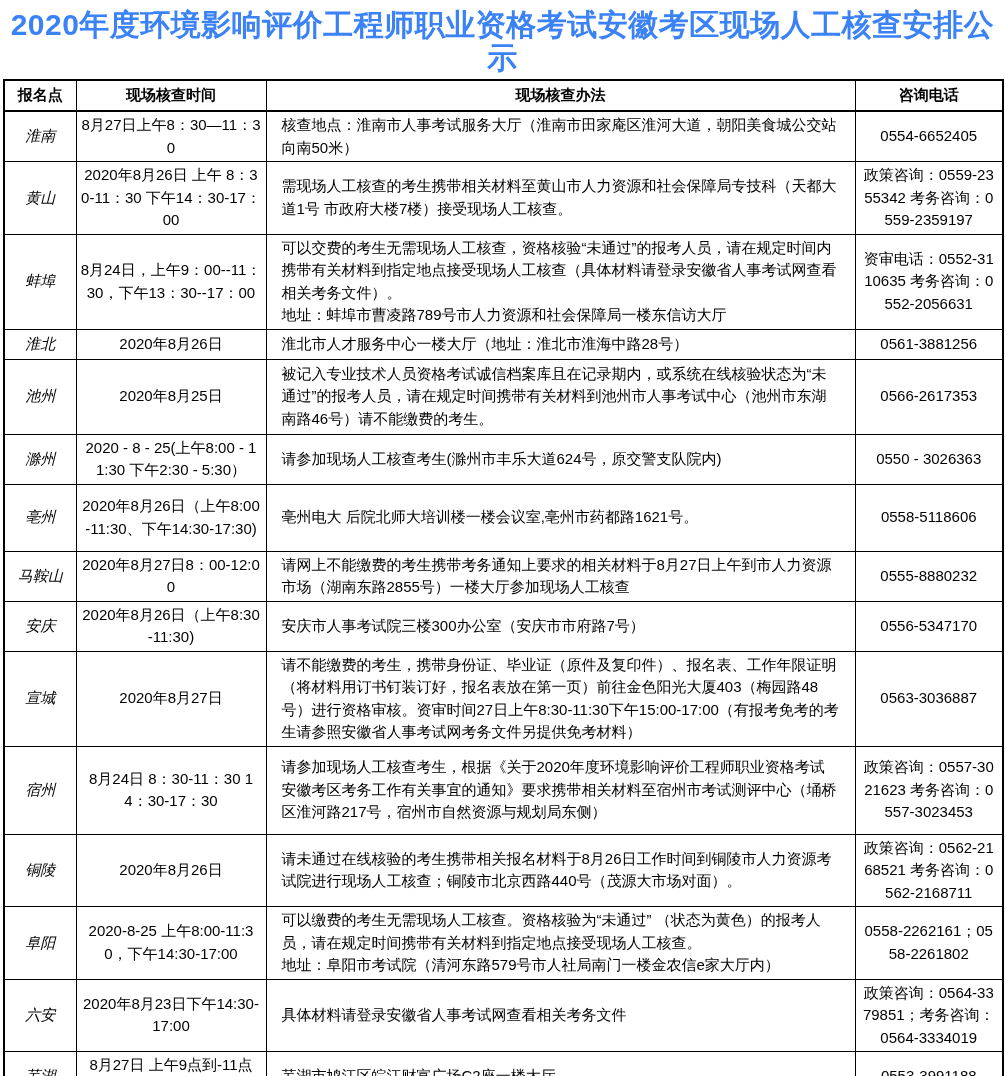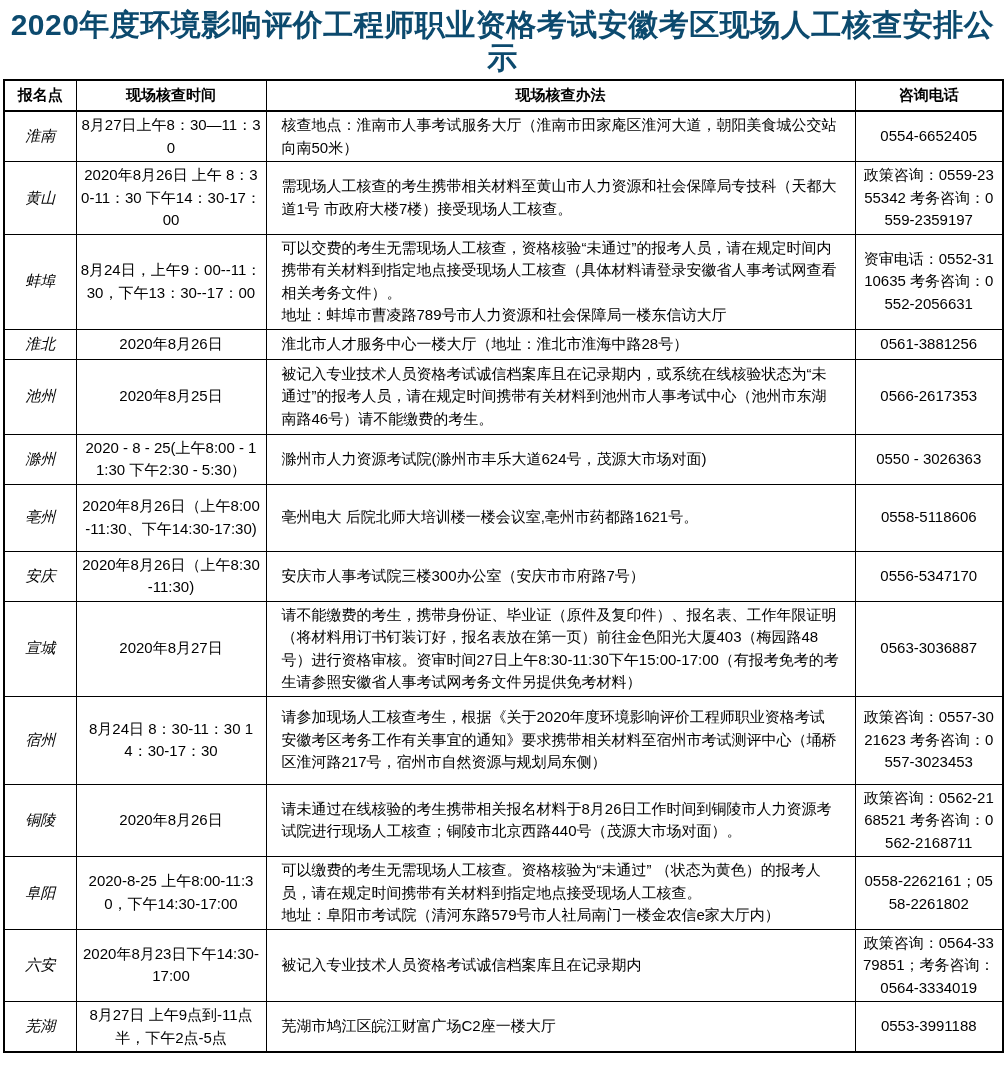--- a/index.html
+++ b/index.html
@@ -10,21 +10,21 @@
     font-family: "Liberation Sans", sans-serif;
     overflow: hidden;
   }
   .page-title {
     width: 1005px;
     text-align: center;
     font-weight: bold;
     font-size: 30px;
     line-height: 1.1;
     padding: 8px 0 5px 0;
-    color: #0c4a6e;
+    color: #3b82f6;
     letter-spacing: 0.5px;
   }
   table.schedule {
     border-collapse: collapse;
     table-layout: fixed;
     width: 999px;
     margin: 0 0 0 3px;
     border: 2px solid #000000;
   }
   th, td {
@@ -101,28 +101,34 @@
       </tr>
       <tr style="height: 75px;">
         <td class="cell-site">池州</td>
         <td class="cell-time">2020年8月25日</td>
         <td class="cell-method">被记入专业技术人员资格考试诚信档案库且在记录期内，或系统在线核验状态为“未通过”的报考人员，请在规定时间携带有关材料到池州市人事考试中心（池州市东湖南路46号）请不能缴费的考生。</td>
         <td class="cell-phone">0566-2617353</td>
       </tr>
       <tr style="height: 38px;">
         <td class="cell-site">滁州</td>
         <td class="cell-time">2020 - 8 - 25(上午8:00 - 11:30 下午2:30 - 5:30）</td>
-        <td class="cell-method">滁州市人力资源考试院(滁州市丰乐大道624号，茂源大市场对面)</td>
+        <td class="cell-method">请参加现场人工核查考生(滁州市丰乐大道624号，原交警支队院内)</td>
         <td class="cell-phone">0550 - 3026363</td>
       </tr>
       <tr style="height: 67px;">
         <td class="cell-site">亳州</td>
         <td class="cell-time">2020年8月26日（上午8:00-11:30、下午14:30-17:30)</td>
         <td class="cell-method">亳州电大 后院北师大培训楼一楼会议室,亳州市药都路1621号。</td>
         <td class="cell-phone">0558-5118606</td>
+      </tr>
+      <tr style="height: 48px;">
+        <td class="cell-site">马鞍山</td>
+        <td class="cell-time">2020年8月27日8：00-12:00</td>
+        <td class="cell-method">请网上不能缴费的考生携带考务通知上要求的相关材料于8月27日上午到市人力资源市场（湖南东路2855号）一楼大厅参加现场人工核查</td>
+        <td class="cell-phone">0555-8880232</td>
       </tr>
       <tr style="height: 45px;">
         <td class="cell-site">安庆</td>
         <td class="cell-time">2020年8月26日（上午8:30-11:30)</td>
         <td class="cell-method">安庆市人事考试院三楼300办公室（安庆市市府路7号）</td>
         <td class="cell-phone">0556-5347170</td>
       </tr>
       <tr style="height: 92px;">
         <td class="cell-site">宣城</td>
         <td class="cell-time">2020年8月27日</td>
@@ -144,21 +150,21 @@
       <tr style="height: 70px;">
         <td class="cell-site">阜阳</td>
         <td class="cell-time">2020-8-25 上午8:00-11:30，下午14:30-17:00</td>
         <td class="cell-method">可以缴费的考生无需现场人工核查。资格核验为“未通过” （状态为黄色）的报考人员，请在规定时间携带有关材料到指定地点接受现场人工核查。
 地址：阜阳市考试院（清河东路579号市人社局南门一楼金农信e家大厅内）</td>
         <td class="cell-phone">0558-2262161；0558-2261802</td>
       </tr>
       <tr style="height: 67px;">
         <td class="cell-site">六安</td>
         <td class="cell-time">2020年8月23日下午14:30-17:00</td>
-        <td class="cell-method">被记入专业技术人员资格考试诚信档案库且在记录期内</td>
+        <td class="cell-method">具体材料请登录安徽省人事考试网查看相关考务文件</td>
         <td class="cell-phone">政策咨询：0564-3379851；考务咨询：0564-3334019</td>
       </tr>
       <tr style="height: 45px;">
         <td class="cell-site">芜湖</td>
         <td class="cell-time">8月27日 上午9点到-11点半，下午2点-5点</td>
         <td class="cell-method">芜湖市鸠江区皖江财富广场C2座一楼大厅</td>
         <td class="cell-phone">0553-3991188</td>
       </tr>
     </tbody>
 </table>

